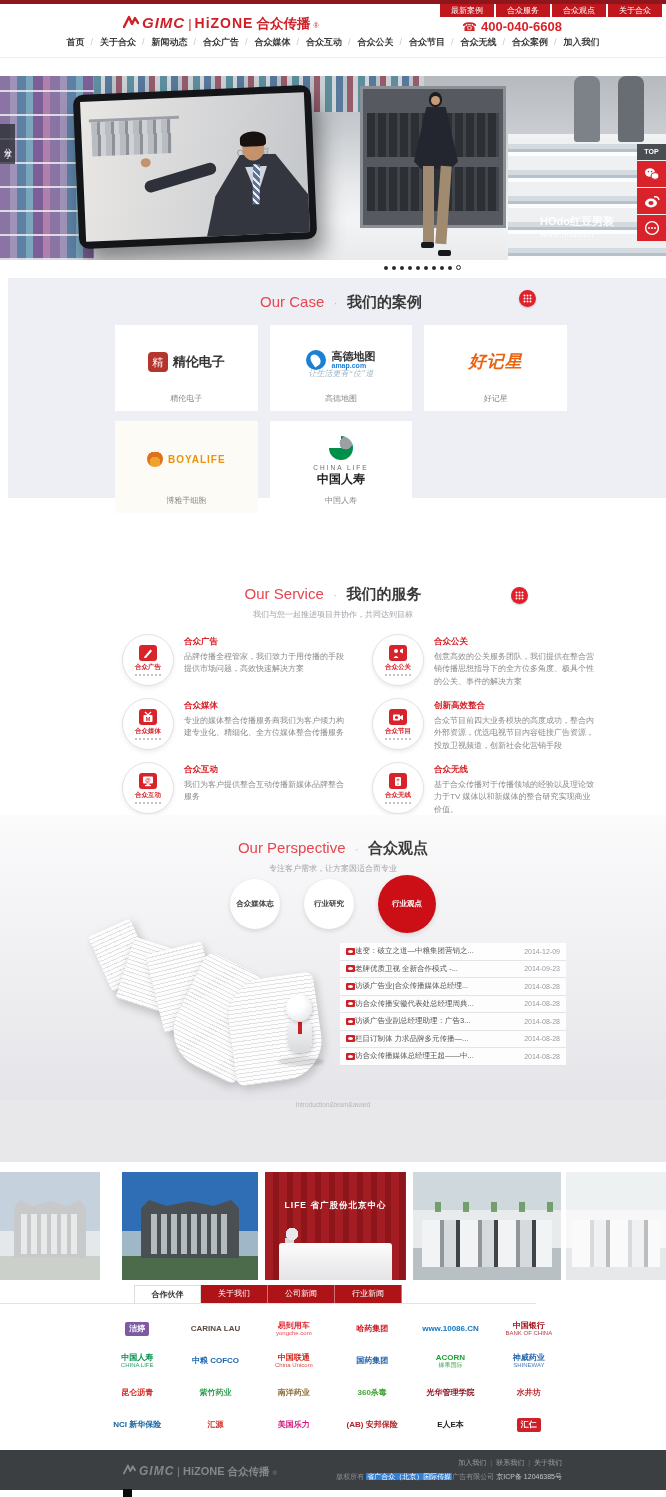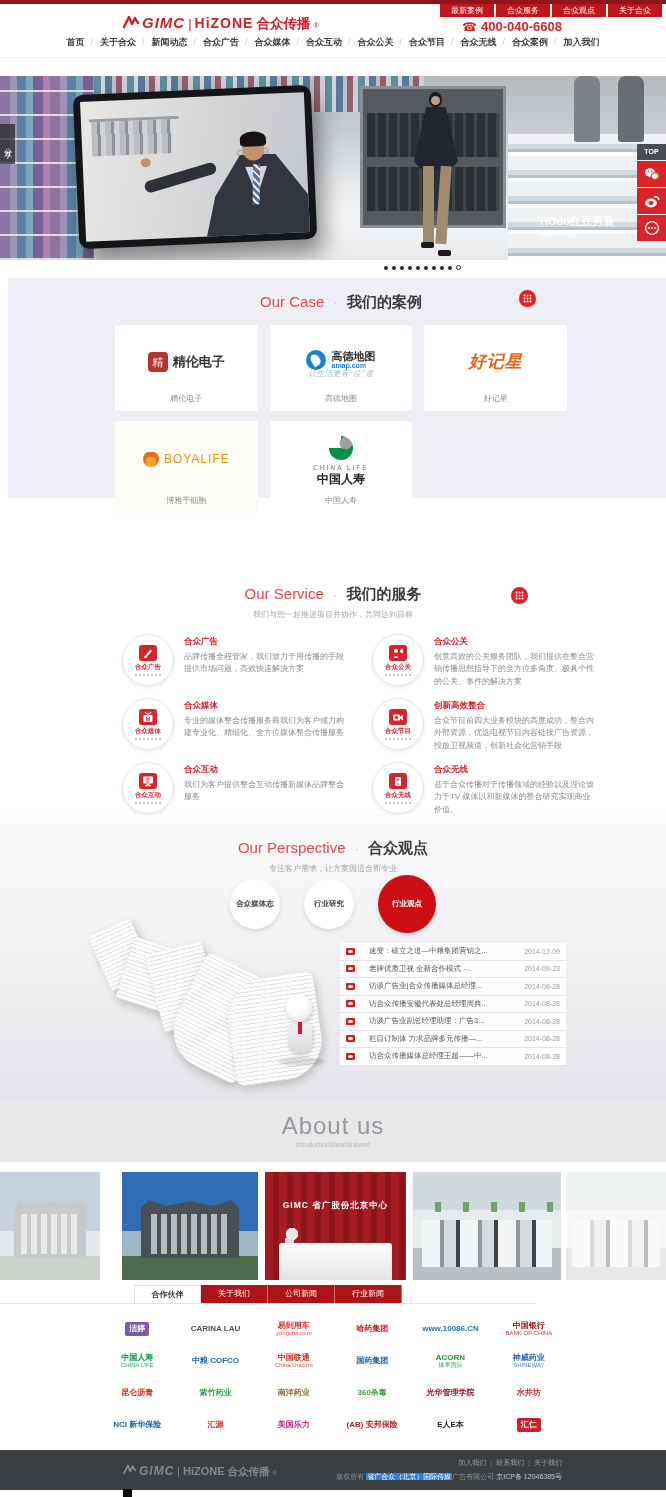--- a/index.html
+++ b/index.html
@@ -106,21 +106,21 @@
   .amap-ic { width:20px; height:20px; background:#1b7fd4; border-radius:50%; position:relative; }
   .amap-ic::after { content:""; position:absolute; left:5px; top:4px; width:9px; height:12px; background:#fff; border-radius:50% 50% 50% 0; transform:rotate(-35deg); }
   .amap-t1 { color:#333; font-size:11px; font-weight:bold; line-height:1.1; }
   .amap-t2 { color:#1b7fd4; font-size:7px; font-weight:bold; }
   .amap-tag { color:#9fb6c6; font-size:8px; font-style:italic; margin-top:-6px;font-family:Liberation Serif, serif; }
   .hjx { color:#e8630f; font-size:17px; font-weight:bold; font-style:italic; letter-spacing:1px; margin-bottom:14px; }
   .cofco-cube { width:22px; height:22px; background:linear-gradient(135deg,#2a7fc1 0 50%,#f2a71b 50% 75%,#1b5c9e 75%); border-radius:4px; transform:rotate(8deg); }
   .cofco-t1 { color:#c8161e; font-size:13px; font-weight:bold; line-height:1; }
   .cofco-t2 { color:#c8161e; font-size:8px; font-weight:bold; letter-spacing:1px; }
   .boya-ic { width:16px; height:16px; background:radial-gradient(circle at 50% 70%, #f0a22e 0 40%, #e2711d 40% 75%, transparent 75%); border-radius:50%; }
-  .boya-t { color:#e8940f; font-size:12px; font-weight:normal; letter-spacing:1px; }
+  .boya-t { color:#e8940f; font-size:10px; font-weight:bold; letter-spacing:1px; }
   .cl-ball { width:24px; height:24px; border-radius:50%; background:radial-gradient(circle at 70% 30%, #9aa0a4 0 26%, transparent 27%), conic-gradient(#00904a 0 75%, #fff 75%); margin-bottom:4px; }
   .cl-t1 { color:#6a6d70; font-size:6.5px; letter-spacing:2px; }
   .cl-t2 { color:#222; font-size:12px; font-weight:bold; font-family:"Liberation Serif","DejaVu Serif",serif; margin-bottom:10px; }
 
   
   .sec-service { position:absolute; top:565px; left:0; width:666px; height:250px; background:#fff; }
   .sec-service .sec-head { padding-top:20px; }
   .sec-service .grid-btn { top:22px; }
   .svc-grid { width:442px; margin:14px 0 0 122px; display:grid; grid-template-columns:1fr 1fr; column-gap:28px; grid-auto-rows:64px; }
   .svc-item { display:flex; gap:10px; align-items:flex-start; }
@@ -135,21 +135,21 @@
   .svc-txt .s-desc { color:#8b8b8b; font-size:8px; line-height:1.55; margin-top:3px; }
 
   
   .sec-persp { position:absolute; top:815px; left:0; width:666px; height:285px; background:linear-gradient(#fbfbfc,#e5e5e9); }
   .sec-persp .sec-head { padding-top:24px; }
   .persp-circles { position:absolute; top:60px; left:0; width:666px; display:flex; justify-content:center; gap:24px; align-items:center; }
   .pc { width:50px; height:50px; border-radius:50%; background:#fff; box-shadow:0 2px 5px rgba(0,0,0,.12);
     display:flex; align-items:center; justify-content:center; font-size:7.5px; color:#444; font-weight:bold; cursor:pointer; text-align:center; }
   .pc.active { width:58px; height:58px; background:#cc0f16; color:#fff; }
   .news-list { position:absolute; left:340px; top:128px; width:226px; }
-  .news-row { display:flex; align-items:center; gap:14px; background:rgba(255,255,255,.88); border-bottom:1px solid #e4e4e8; height:17.5px; padding:0 6px; cursor:pointer; }
+  .news-row { display:flex; align-items:center; gap:0; background:rgba(255,255,255,.88); border-bottom:1px solid #e4e4e8; height:17.5px; padding:0 6px; cursor:pointer; }
   .news-ic { flex:0 0 auto; width:9px; height:7px; background:#cf2027; border-radius:1px; position:relative; }
   .news-ic::after { content:""; position:absolute; left:2px; top:2px; width:5px; height:3px; border-radius:50%; background:#fff; }
   .news-title { flex:1; font-size:7.5px; color:#555; white-space:nowrap; overflow:hidden; }
   .news-date { font-size:7px; color:#9a9aa0; }
   .scroll-illus { position:absolute; left:80px; top:92px; width:270px; height:185px; }
   .rib { position:absolute; background:#fdfdfd; box-shadow:2px 4px 8px rgba(0,0,0,.18); border-radius:4px;
     background-image:repeating-linear-gradient(0deg,#e2e2e4 0 1px,transparent 1px 4px); }
   .rib.r1 { left:18px; top:18px; width:46px; height:60px; transform:rotate(-24deg); }
   .rib.r2 { left:44px; top:36px; width:52px; height:64px; transform:rotate(18deg); }
   .rib.r3 { left:74px; top:40px; width:58px; height:80px; transform:rotate(-14deg); }
@@ -586,38 +586,37 @@
 
         <div class="news-row">
           <span class="news-ic"></span>
           <span class="news-title">访合众传播媒体总经理王超——中...</span>
           <span class="news-date">2014-08-28</span>
         </div>
       </div>
   </section>
 
   <section class="about-band">
-    <div class="a-title">About us</div>
     <div class="a-sub">Introduction&amp;team&amp;award</div>
   </section>
 
   <div class="photos">
     <div class="photo edgeL">
         <div class="ph-building">
           <div class="bld"></div>
         </div>
       </div>
     <div class="photo p1">
       <div class="ph-building">
           <div class="bld"></div>
         </div>
     </div>
     <div class="photo p2">
       <div class="ph-wall">
-        <div class="wall-txt">GIMC 省广股份北京中心</div>
+        <div class="wall-txt">LIFE 省广股份北京中心</div>
         <div class="flower"></div>
         <div class="desk"></div>
       </div>
     </div>
     <div class="photo p3">
       <div class="ph-office">
         <div class="plants"></div>
         <div class="desks"></div>
       </div>
     </div>

